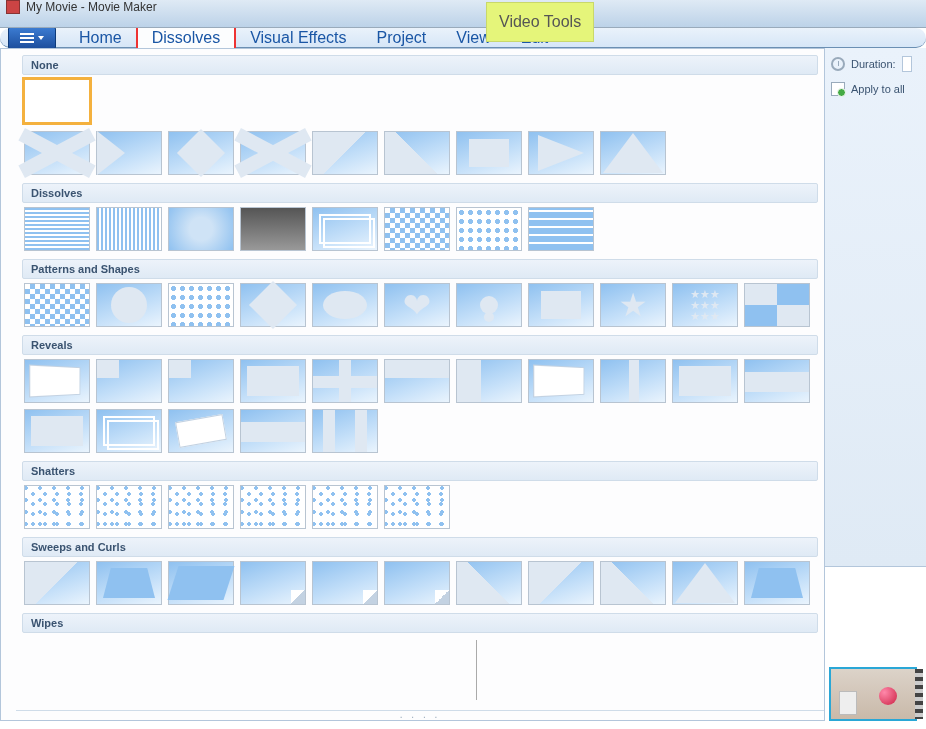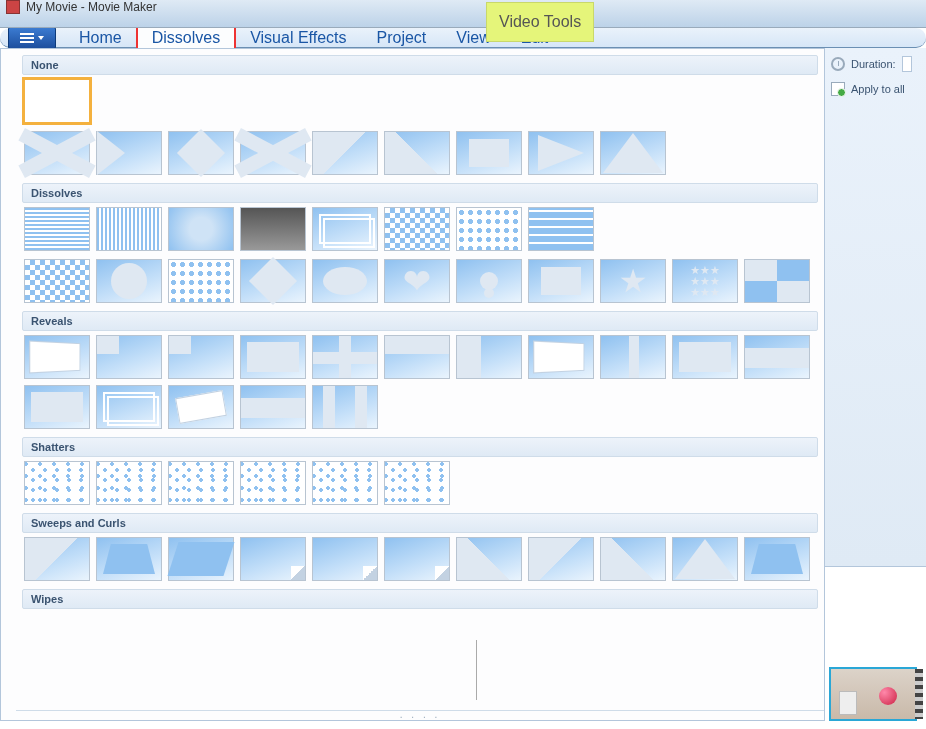--- a/index.html
+++ b/index.html
@@ -172,20 +172,21 @@
           <div class="thumb">
             <div class="ov checker"></div>
           </div>
           <div class="thumb">
             <div class="ov dots"></div>
           </div>
           <div class="thumb">
             <div class="ov bricks"></div>
           </div>
         </div>
+        <div class="cat-header">Patterns and Shapes</div>
         <div class="thumb-row">
           <div class="thumb">
             <div class="ov checker"></div>
           </div>
           <div class="thumb">
             <div class="ov circle"></div>
           </div>
           <div class="thumb">
             <div class="ov dots"></div>
           </div>

